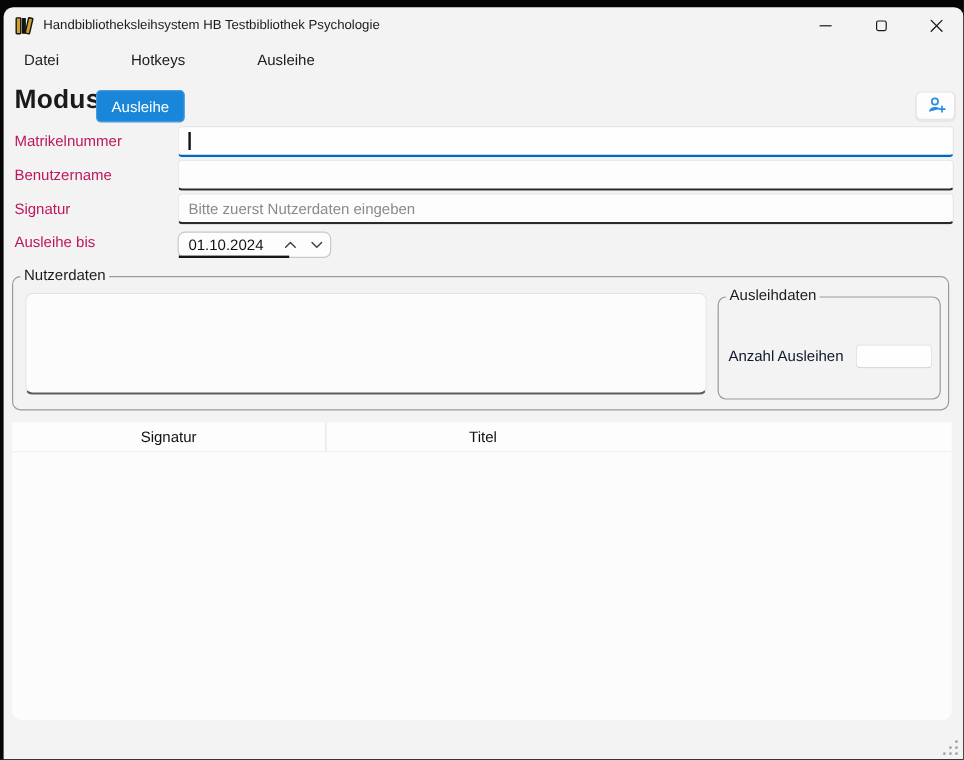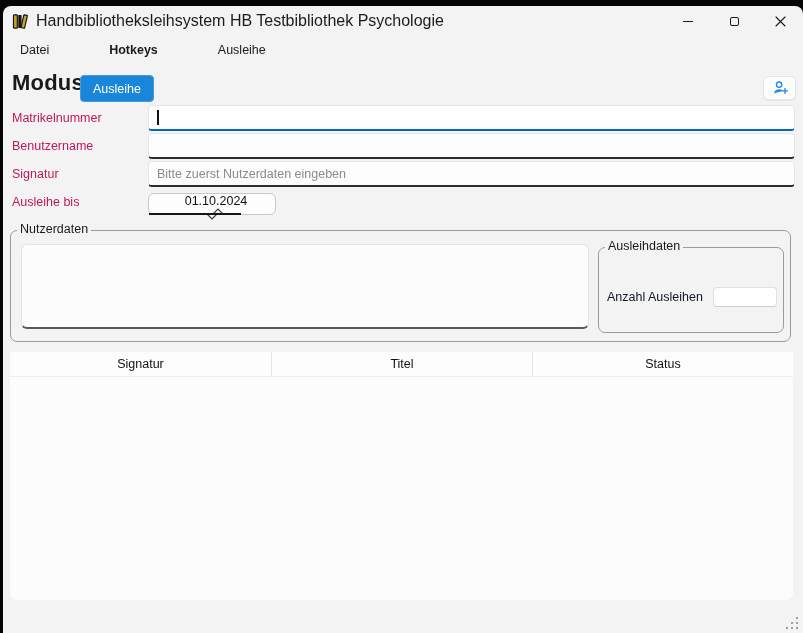--- a/index.html
+++ b/index.html
@@ -10,31 +10,31 @@
 
   .window {
     position:absolute; left:3px; top:6px; width:800px; height:627px;
     background:#f3f3f3; border-radius:8px 8px 0 0; overflow:hidden;
     color:#1a1a1a;
   }
 
   
   .titlebar { position:absolute; left:0; top:0; width:100%; height:30px; display:flex; align-items:center; }
   .app-icon { margin-left:9px; width:17px; height:17px; display:inline-flex; }
-  .title-text { margin-left:7px; font-size:16px; color:#1b1b1b; white-space:nowrap;text-align:center; }
+  .title-text { margin-left:7px; font-size:11px; color:#1b1b1b; white-space:nowrap;text-align:center; }
   .win-controls { margin-left:auto; display:flex; height:100%; }
   .winbtn { width:46px; height:100%; background:transparent; border:none; display:flex; align-items:center; justify-content:center; cursor:default; }
   .glyph-min { width:10px; height:0; border-top:1.2px solid #1a1a1a; display:block; }
   .glyph-max { width:9px; height:9px; border:1.2px solid #1a1a1a; border-radius:2px; display:block; }
 
   
   .menubar { position:absolute; left:0; top:30px; width:100%; height:28px; display:flex; align-items:center;gap:29px; }
   .menu-item { font-size:12.5px; color:#1b1b1b; padding:3px 2px; cursor:default; }
   .menu-item.m0 { margin-left:15px; }
-  .menu-item.m1 { margin-left:27px;font-weight:bold; }
+  .menu-item.m1 { margin-left:27px; }
   .menu-item.m2 { margin-left:27px; }
 
   
   .mode-label { position:absolute; left:9px; top:64px; font-size:22px; font-weight:700; letter-spacing:0.2px; }
   .accent-btn {
     position:absolute; left:77px; top:69px; height:27px; padding:0 12px;
     background:var(--accent,#1a86d9); color:#fff; font-size:12.5px;
     border:1px solid #4697dd; border-radius:4px; font-family:inherit; cursor:default;
   }
   .icon-btn {
@@ -52,21 +52,21 @@
     border-radius:4px; font-size:12.5px; padding:0 8px; font-family:inherit; color:#1a1a1a;
     outline:none;
   }
   .textfield.focused { background:#fefefe; border-bottom:2px solid var(--focus,#0067c0); }
   .textfield::placeholder { color:#8a8a8a; opacity:1; }
   .caret { position:absolute; left:154px; width:1.5px; height:15px; background:#111; }
 
   .spinbox {
     position:absolute; left:145px; top:187px; width:128px; height:22px;
     background:#fdfdfd; border:1px solid #c9c9c9; border-radius:6px;
-    display:flex; align-items:center;flex-direction:column;
+    display:flex; align-items:center;
   }
   .spin-value { font-size:12.5px; padding-left:8px; flex:0 0 auto; color:#111; }
   .spin-underline { position:absolute; left:0; bottom:-1px; width:92px; height:2px; background:#161616; }
   .spin-btn { background:transparent; border:none; width:22px; height:100%; display:flex; align-items:center; justify-content:center; cursor:default; }
   .spin-btn.up { margin-left:12px; }
 
   
   .groupbox { position:absolute; border:1px solid #9b9b9b; border-radius:7px; }
   .gb-outer { left:7px; top:224px; width:781px; height:112px; }
   .gb-legend { position:absolute; top:-9px; left:6px; background:#f3f3f3; padding:0 3px; font-size:12.5px; color:#1b1b1b; }
@@ -182,21 +182,20 @@
           <span class="anzahl-label">Anzahl Ausleihen</span>
           <input class="anzahl-input" value="" style="">
         </div>
       </div>
     </div>
 
     <div class="table">
       <div class="thead">
         <div class="th c0">Signatur</div>
         <div class="th c1">Titel</div>
-        <div class="th c2">Status</div>
       </div>
       <div class="tbody"></div>
     </div>
 
     <div class="grip">
       <i class="d1"></i>
         <i class="d2"></i>
         <i class="d3"></i>
         <i class="d4"></i>
         <i class="d5"></i>

